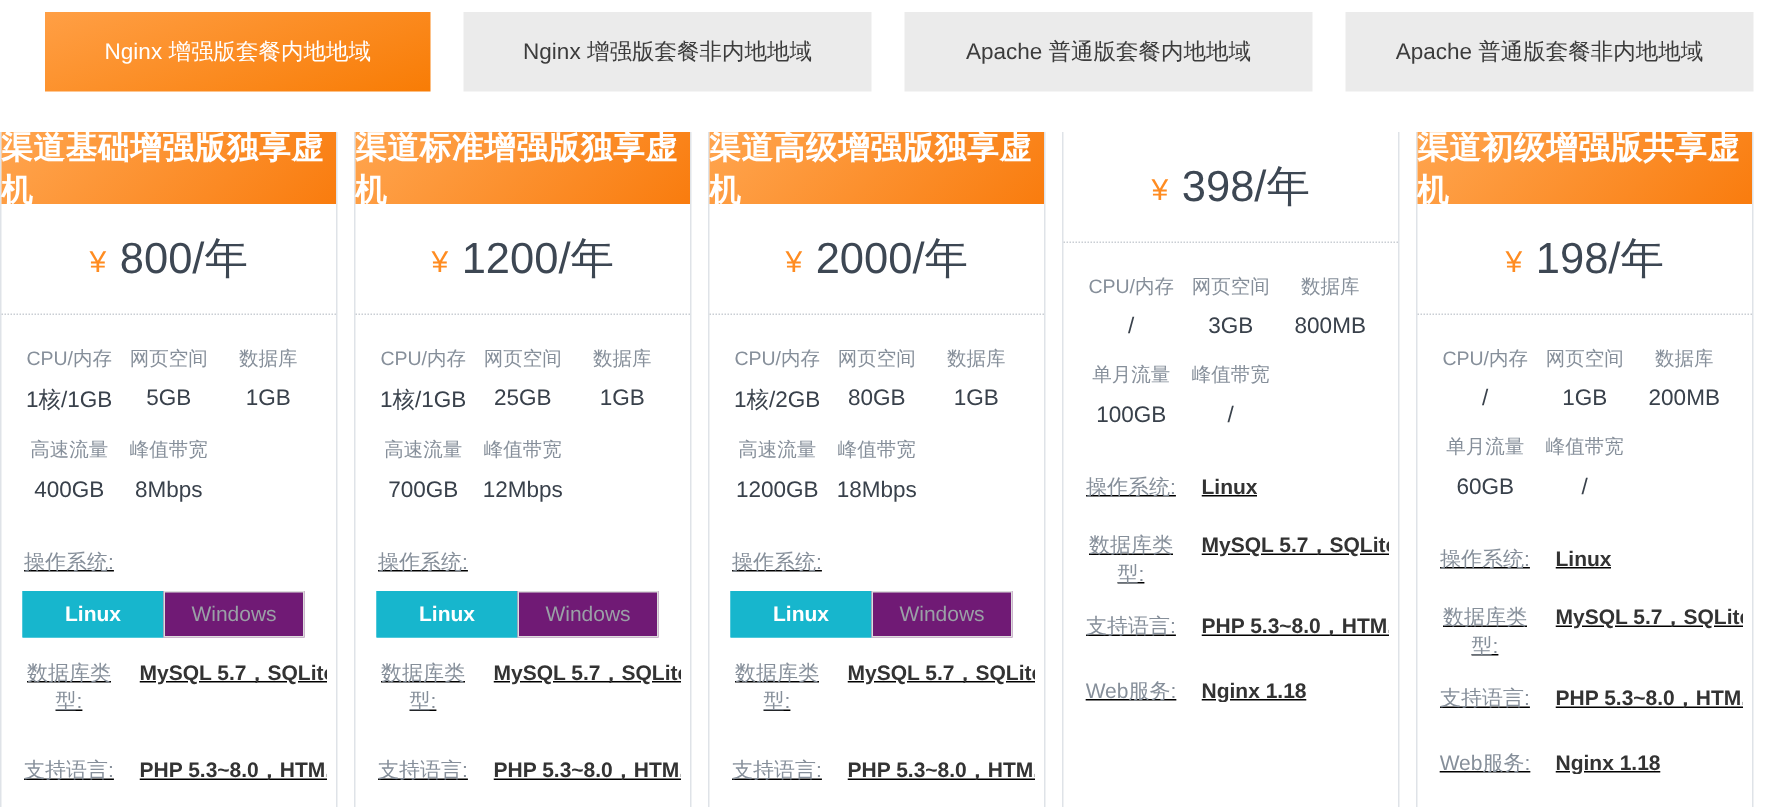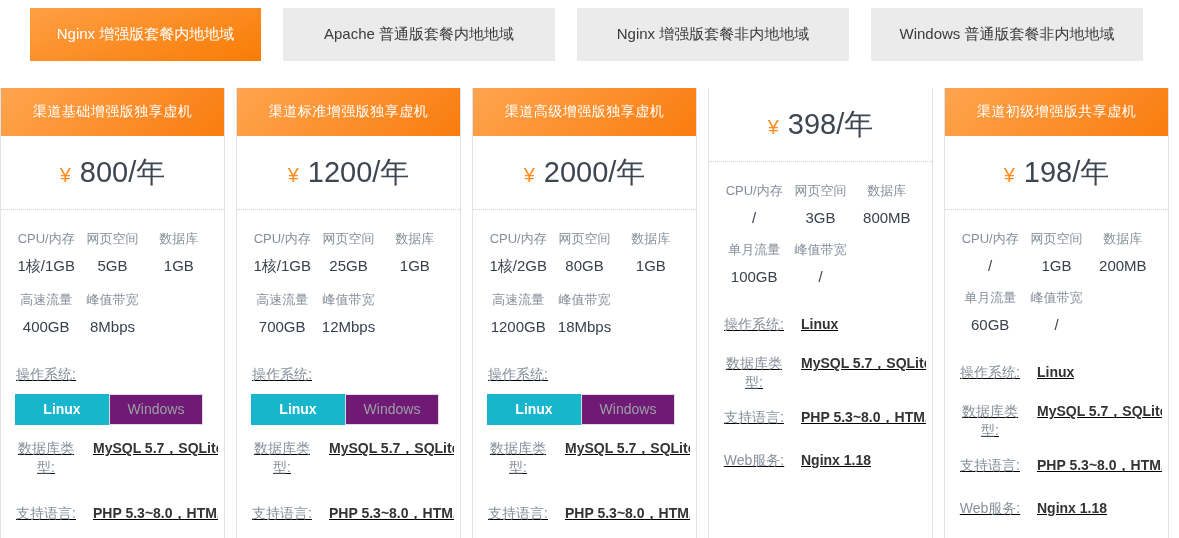--- a/index.html
+++ b/index.html
@@ -3,30 +3,30 @@
 <meta charset="utf-8">
 <style>
   * { margin:0; padding:0; box-sizing:border-box; }
   html,body { width:1179px; height:538px; overflow:hidden; background:#fff;
     font-family:"Liberation Sans","DejaVu Sans",sans-serif; }
 
   
   .tabbar { display:flex; gap:22px; padding:8px 0 0 30px; }
   .tab { width:272px; height:53px; display:flex; align-items:center; justify-content:center;
     background:#ebebeb; color:#3c3c3c; font-size:15px; cursor:pointer; }
-  .tab.active { width:231px; color:#fff;
+  .tab.active { width:257px; color:#fff;
     background:linear-gradient(160deg,#ff9f45 0%,#f87c05 100%); }
 
   
   .cards { display:flex; gap:11px; margin-top:27px; align-items:flex-start; }
   .card { flex:0 0 225px; width:225px; min-height:470px; background:#fff;
     border:1px solid #dfe3e8; border-top:none; }
   .chead { height:48px; display:flex; align-items:center; justify-content:center;
-    color:#fff; font-size:14px; letter-spacing:.5px;
-    background:linear-gradient(135deg,#ffa54f 0%,#f97c0e 100%); }
+    color:#fff; font-size:21px; letter-spacing:.5px;
+    background:linear-gradient(135deg,#ffa54f 0%,#f97c0e 100%);font-weight:bold; }
   .price { height:73px; display:flex; align-items:center; justify-content:center; }
   .yen { color:#ff8c21; font-size:20px; margin-right:9px; padding-top:6px; }
   .amt { color:#3d4753; font-size:29px; font-weight:400; }
   .dot { border:none; border-top:1px dotted #c9ced4; margin:0; }
 
   .specs { display:grid; grid-template-columns:1fr 1fr 1fr; row-gap:15px;
     padding:20px 12px 12px; }
   .sc { text-align:center; }
   .sl { font-size:13px; color:#868f9a; }
   .sv { font-size:15px; color:#39414b; margin-top:9px; }
@@ -42,23 +42,23 @@
   .toggle { margin:10px 0 0 4px; font-size:0; }
   .tg { width:94px; height:31px; font-size:14px; font-family:inherit;
     border:1px solid #ddd; background:#701a75; color:#9aa0a6; cursor:pointer; }
   .tg.on { background:#17b6cd; border-color:#17b6cd; color:#fff; font-weight:bold; }
 </style>
 </head>
 <body>
 
 <nav class="tabbar">
   <div class="tab active">Nginx 增强版套餐内地地域</div>
+  <div class="tab">Nginx 增强版套餐非内地地域</div>
   <div class="tab">Apache 普通版套餐内地地域</div>
-  <div class="tab">Nginx 增强版套餐非内地地域</div>
-  <div class="tab">Windows 普通版套餐非内地地域</div>
+  <div class="tab">Apache 普通版套餐非内地地域</div>
 </nav>
 
 <main class="cards">
 
   <section class="card">
     <header class="chead">渠道基础增强版独享虚机</header>
     <div class="price">
       <span class="yen">¥</span>
       <span class="amt">800/年</span>
     </div>

